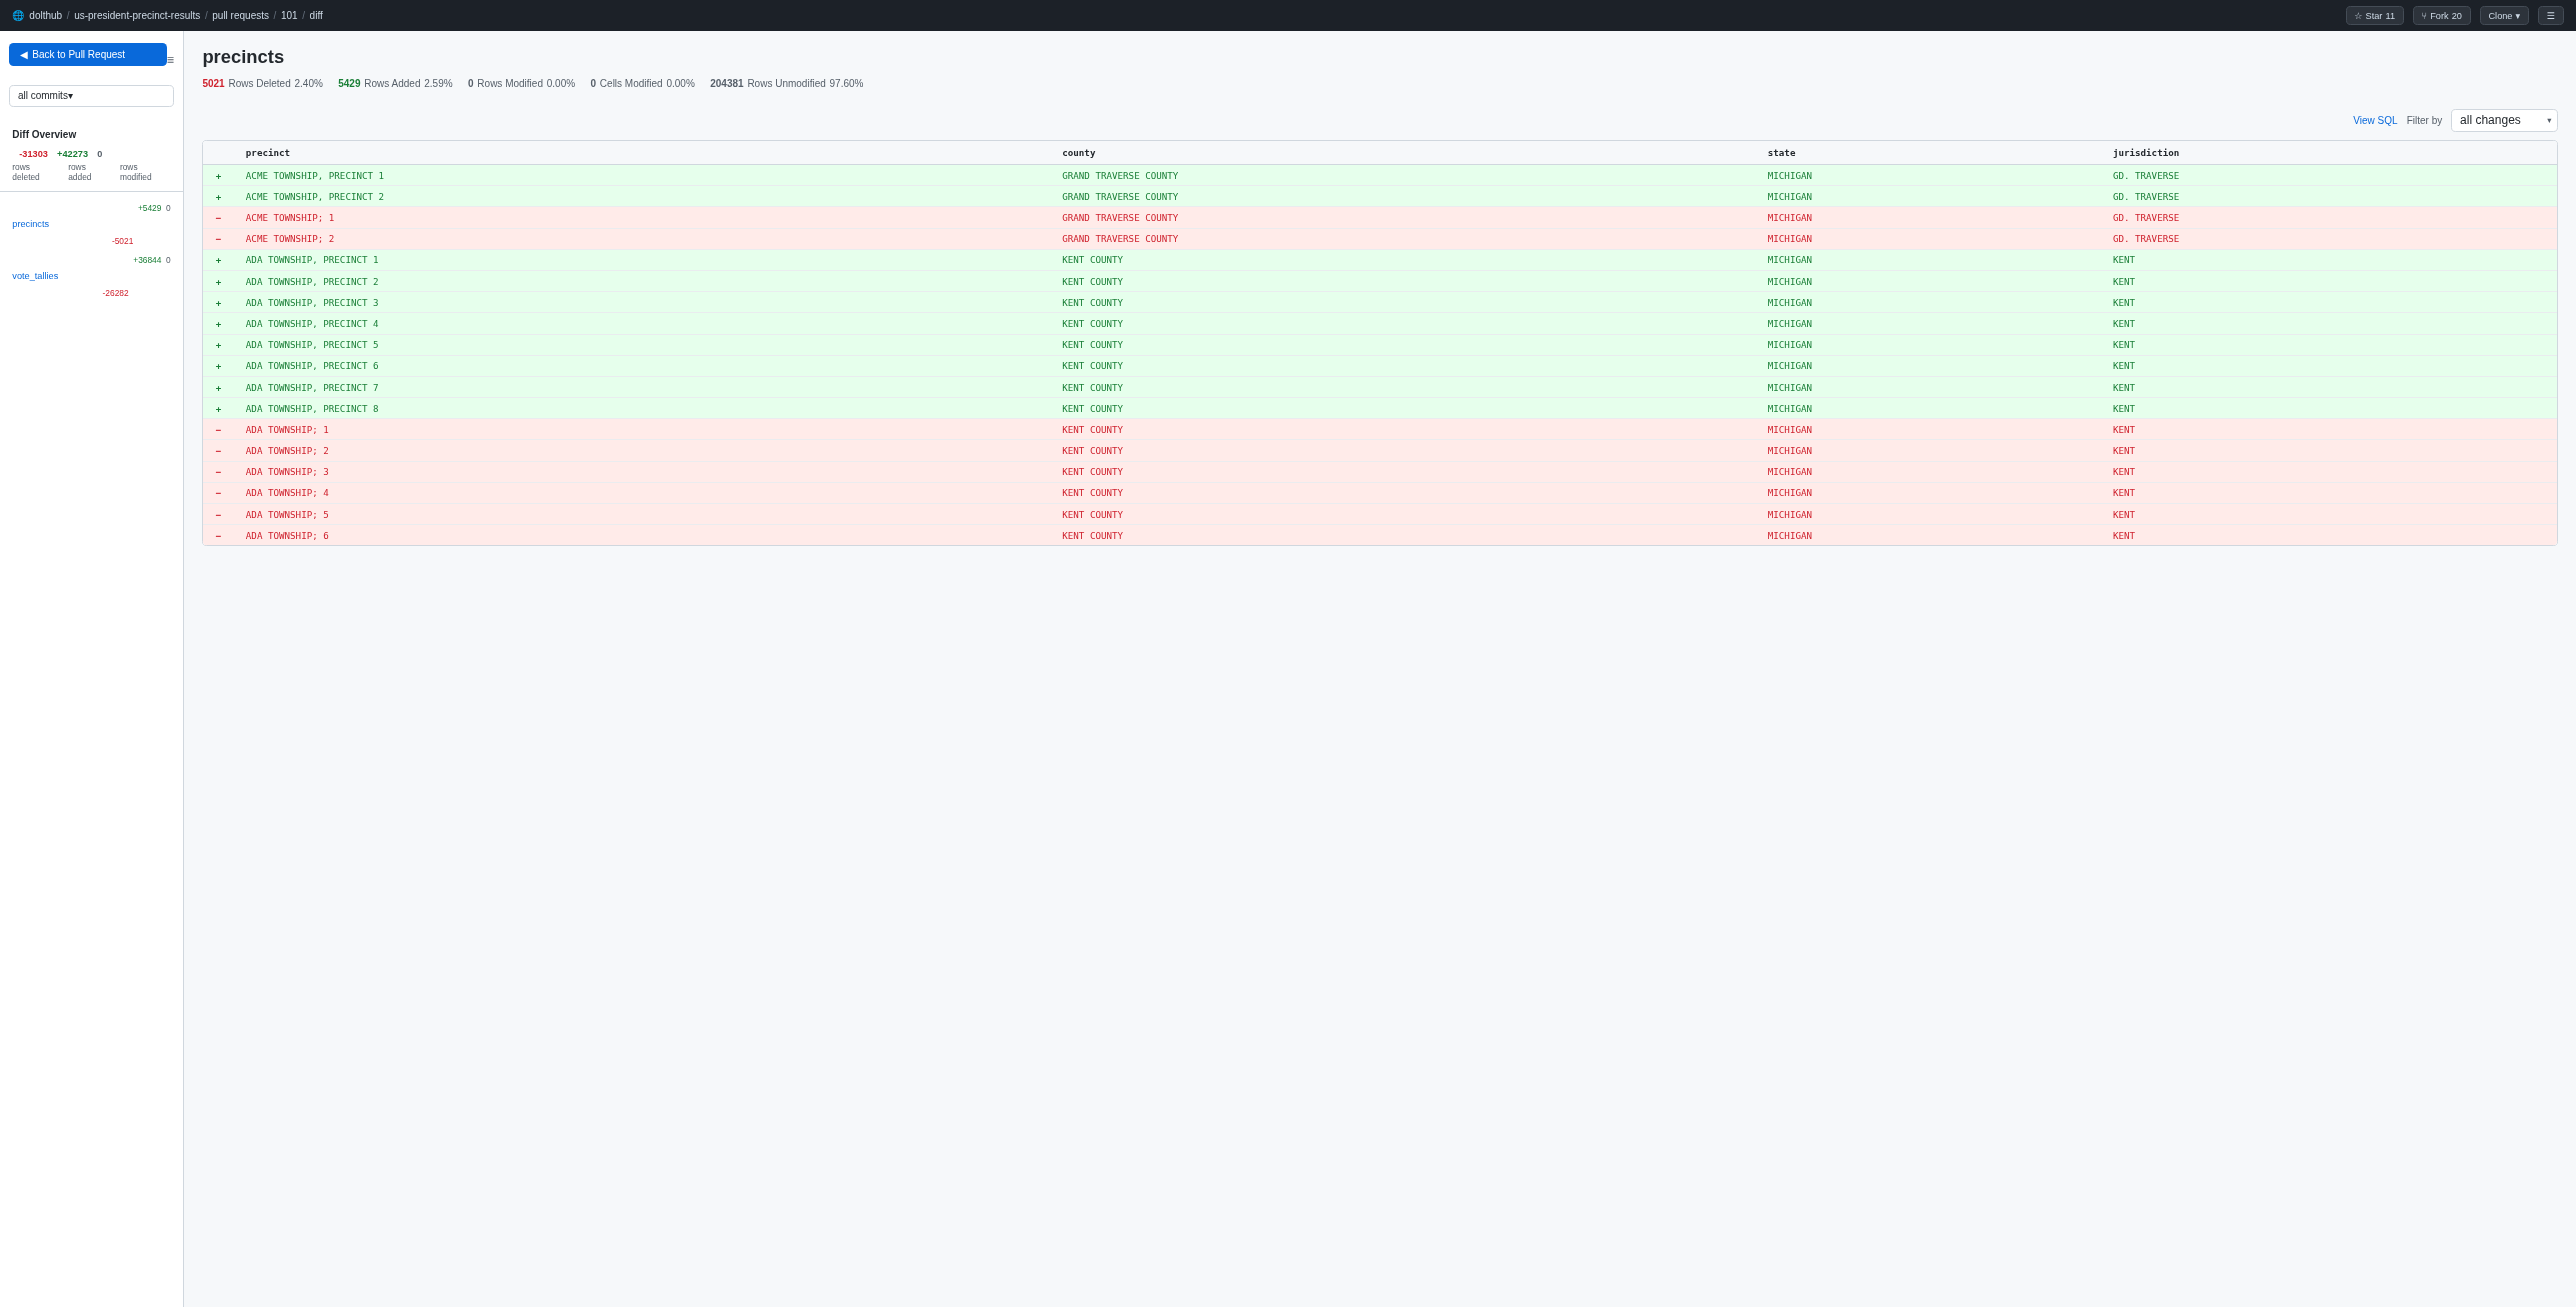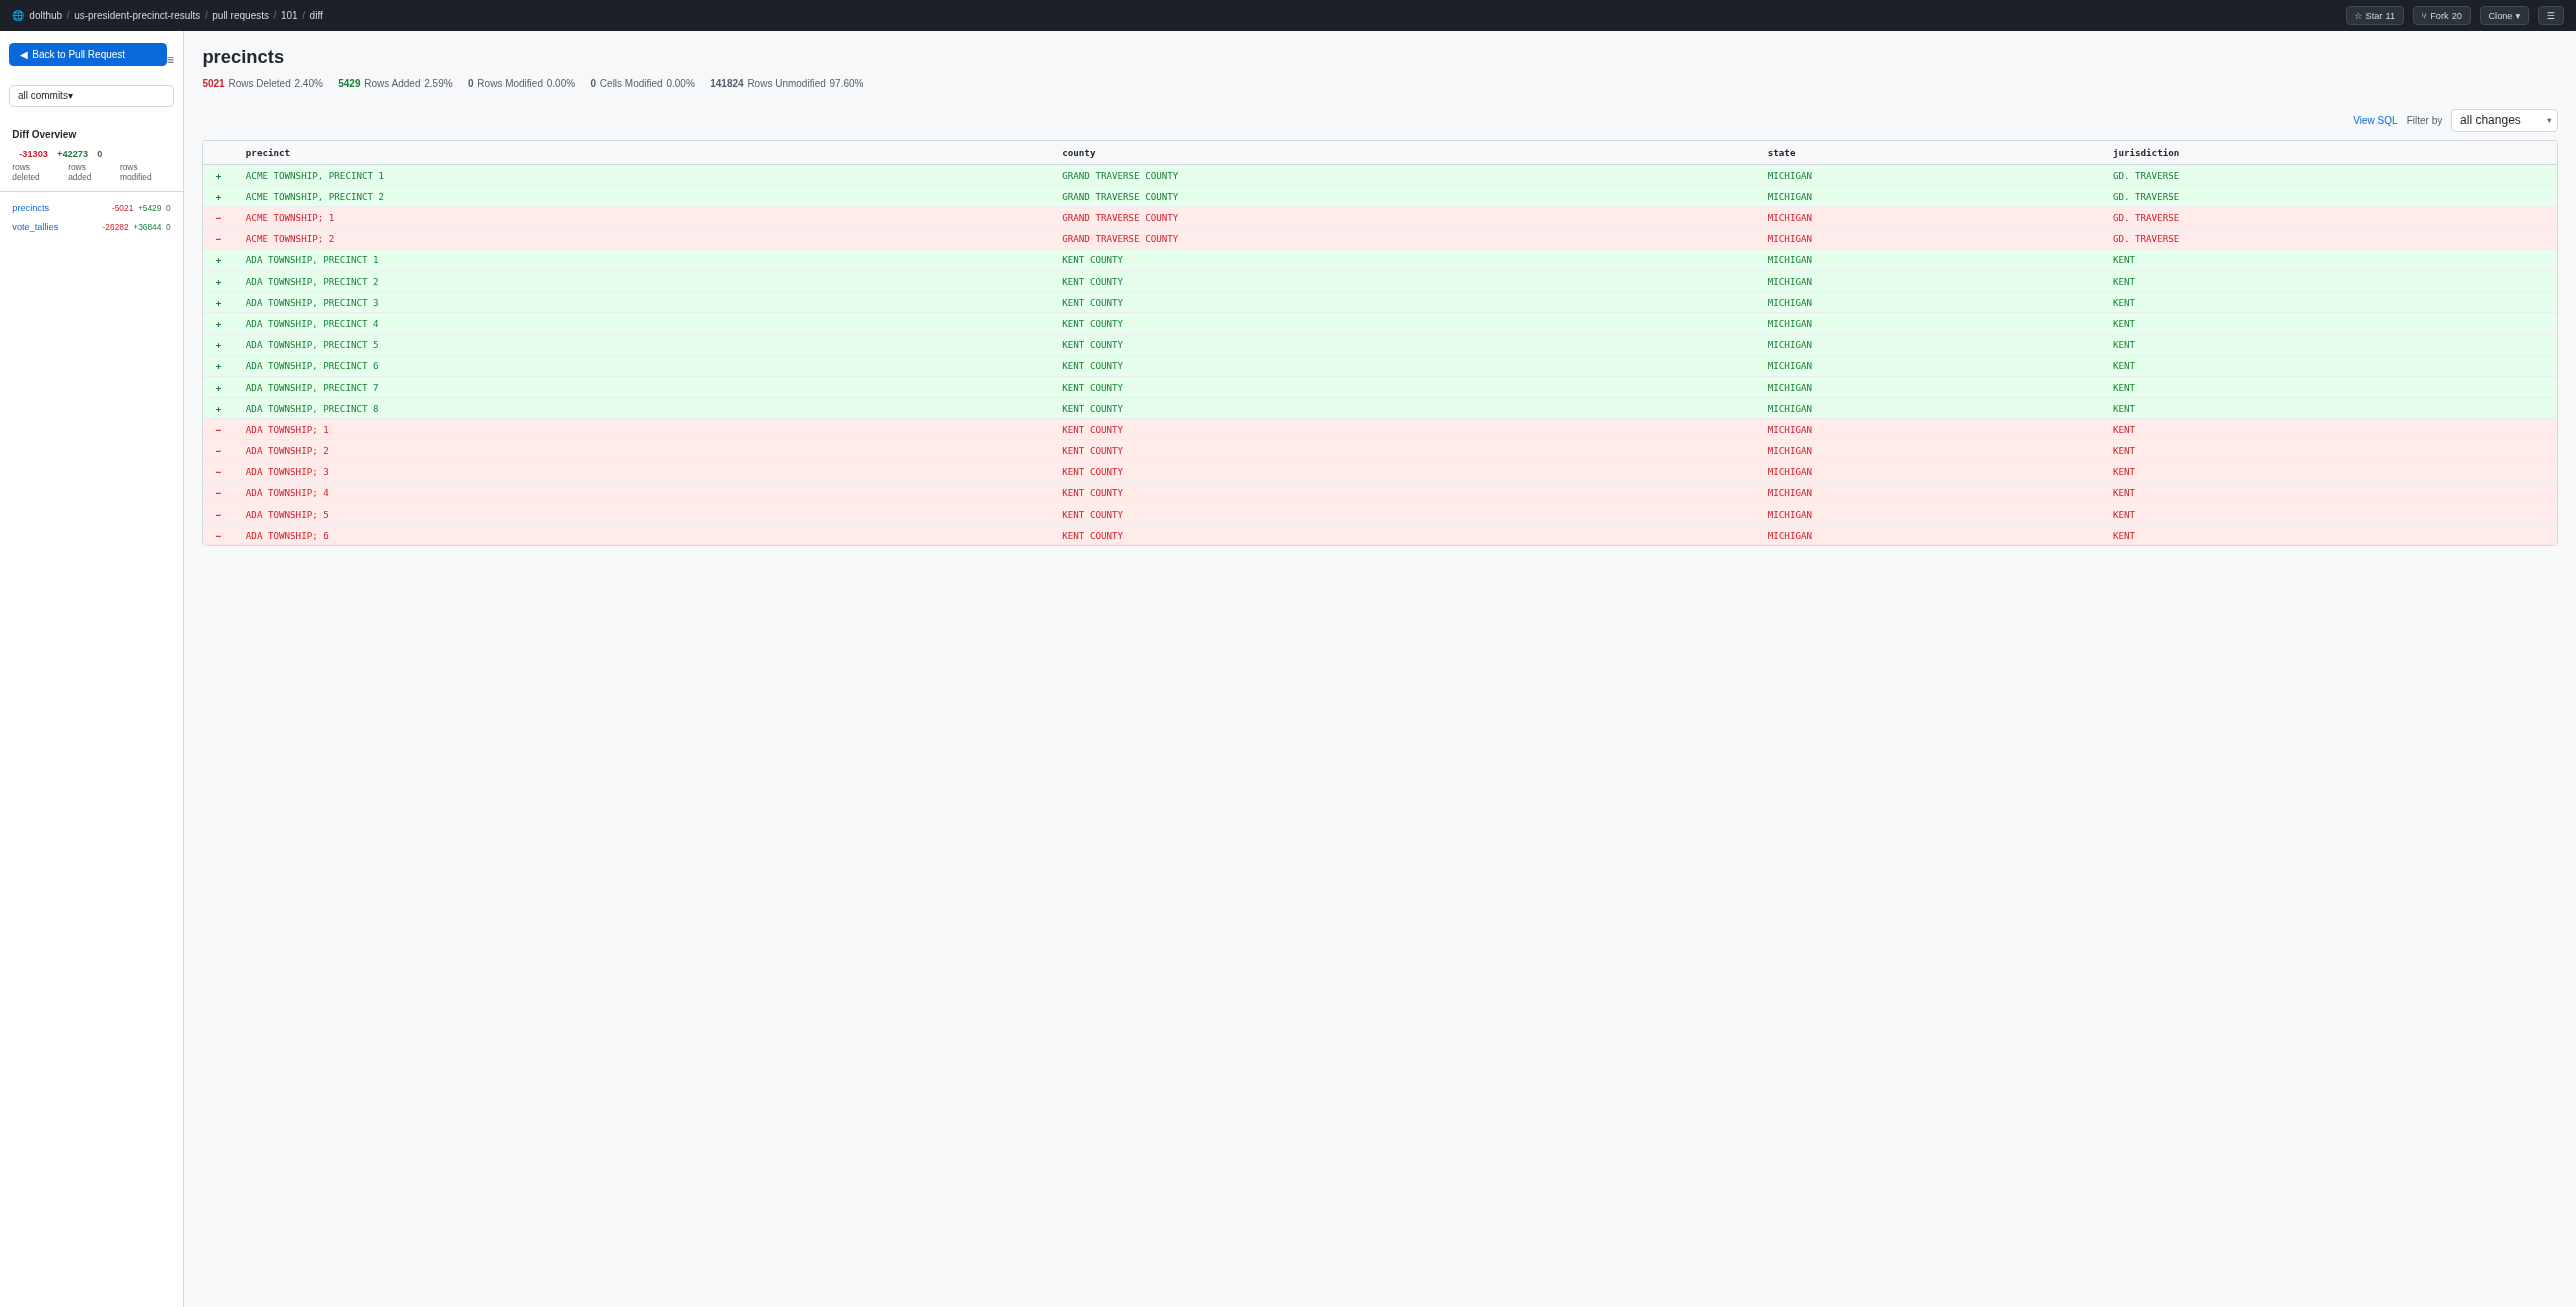--- a/index.html
+++ b/index.html
@@ -82,21 +82,21 @@
     .file-list { border-top: 0.8px solid #d0d7de; padding-top: 6.1px; }
     .file-item {
       padding: 4.6px 12.3px;
       display: flex; align-items: center; justify-content: space-between;
       cursor: pointer;
       font-size: 9.2px;
     }
     .file-name { color: #0969da; }
     .file-name.active { color: #0969da; font-weight: 500; }
     .file-changes { display: flex; gap: 4.6px; font-size: 8.4px; }
-    .file-del { color: #cf222e; }
+    .file-del { color: #cf222e; margin-top: 33px; }
     .file-add { color: #1a7f37; }
     .file-mod { color: #57606a; }
 
     
     .main { flex: 1; overflow-y: auto; padding: 15.4px 18.4px; }
     .page-title { font-size: 18.4px; font-weight: 600; color: #24292e; margin-bottom: 9.2px; }
     .stats-row { display: flex; gap: 15.4px; margin-bottom: 12.3px; font-size: 10px; align-items: center; flex-wrap: wrap; }
     .stat-item { display: flex; gap: 3.8px; align-items: center; }
     .num-del { color: #cf222e; font-weight: 600; }
     .num-add { color: #1a7f37; font-weight: 600; }
@@ -289,21 +289,21 @@
         <span class="num-neutral">0</span>
         <span class="stat-desc">Rows Modified</span>
         <span class="stat-pct">0.00%</span>
       </div>
       <div class="stat-item">
         <span class="num-neutral">0</span>
         <span class="stat-desc">Cells Modified</span>
         <span class="stat-pct">0.00%</span>
       </div>
       <div class="stat-item">
-        <span class="num-neutral">141824</span>
+        <span class="num-neutral">204381</span>
         <span class="stat-desc">Rows Unmodified</span>
         <span class="stat-pct">97.60%</span>
       </div>
     </div>
 
 
     <div class="table-toolbar">
       <button class="view-sql-btn">View SQL</button>
       <span class="filter-label">Filter by</span>
       <div class="filter-wrapper">

